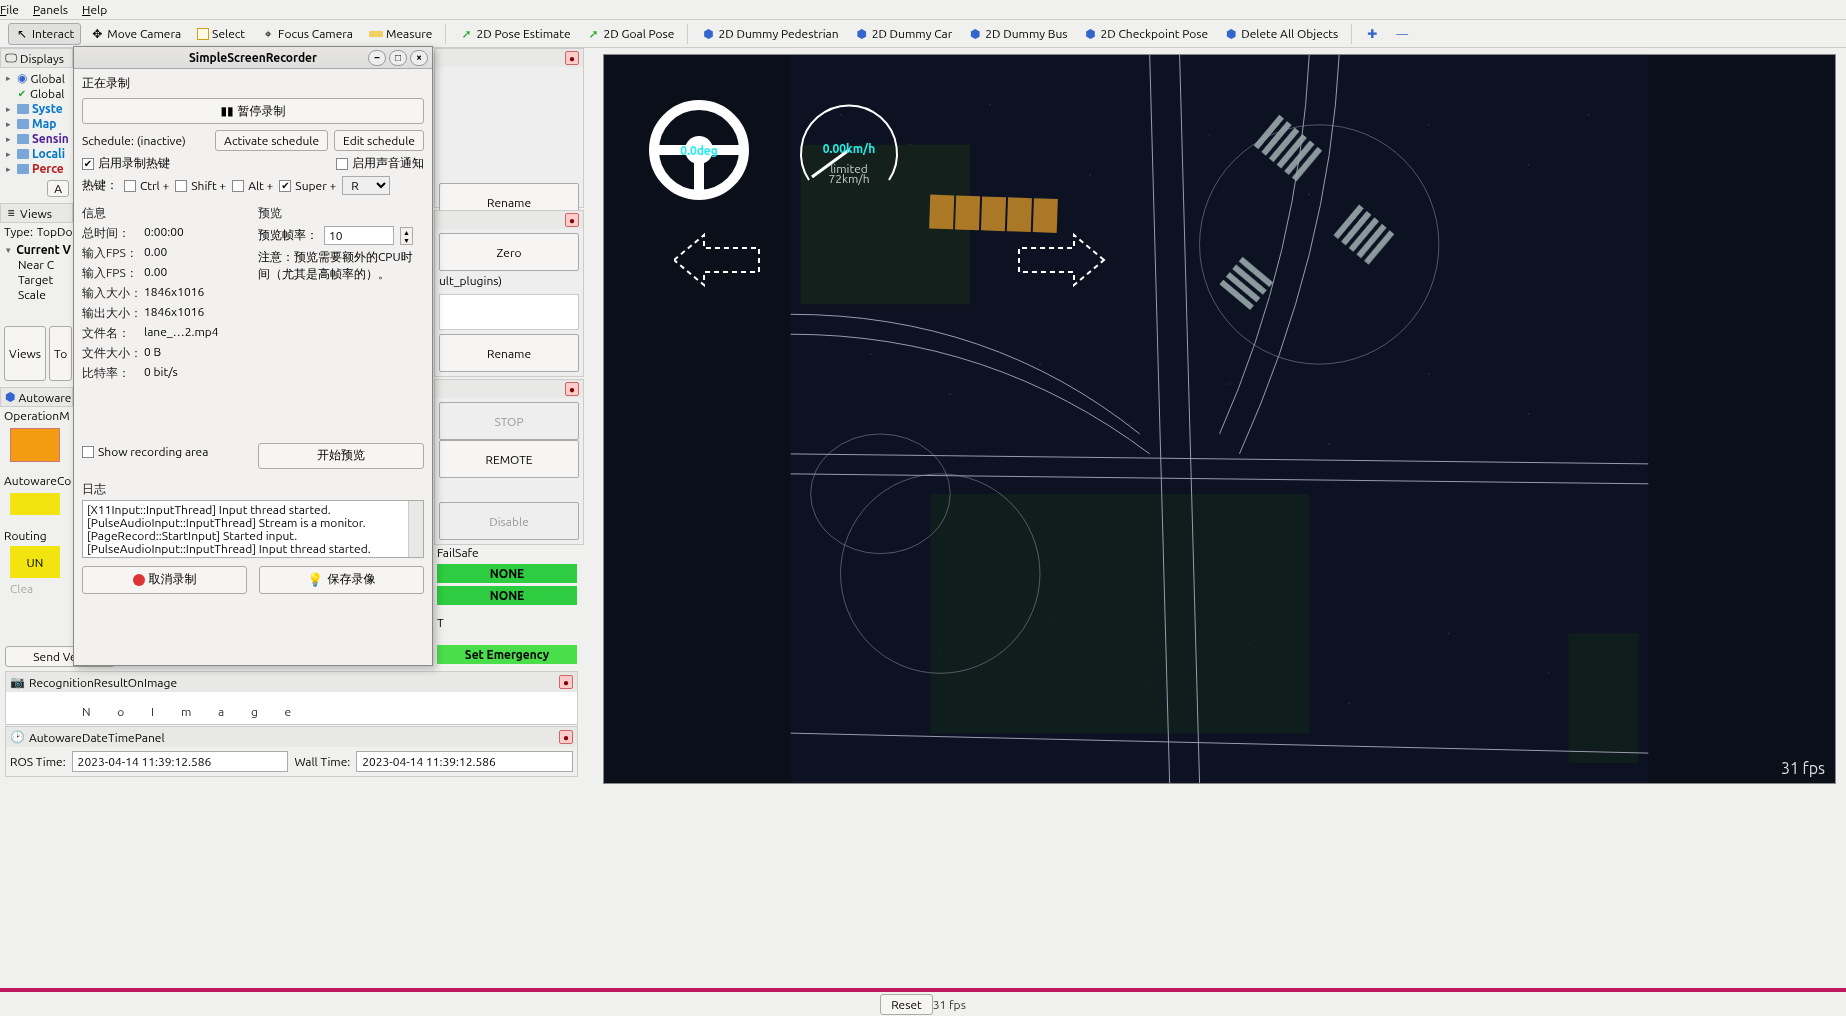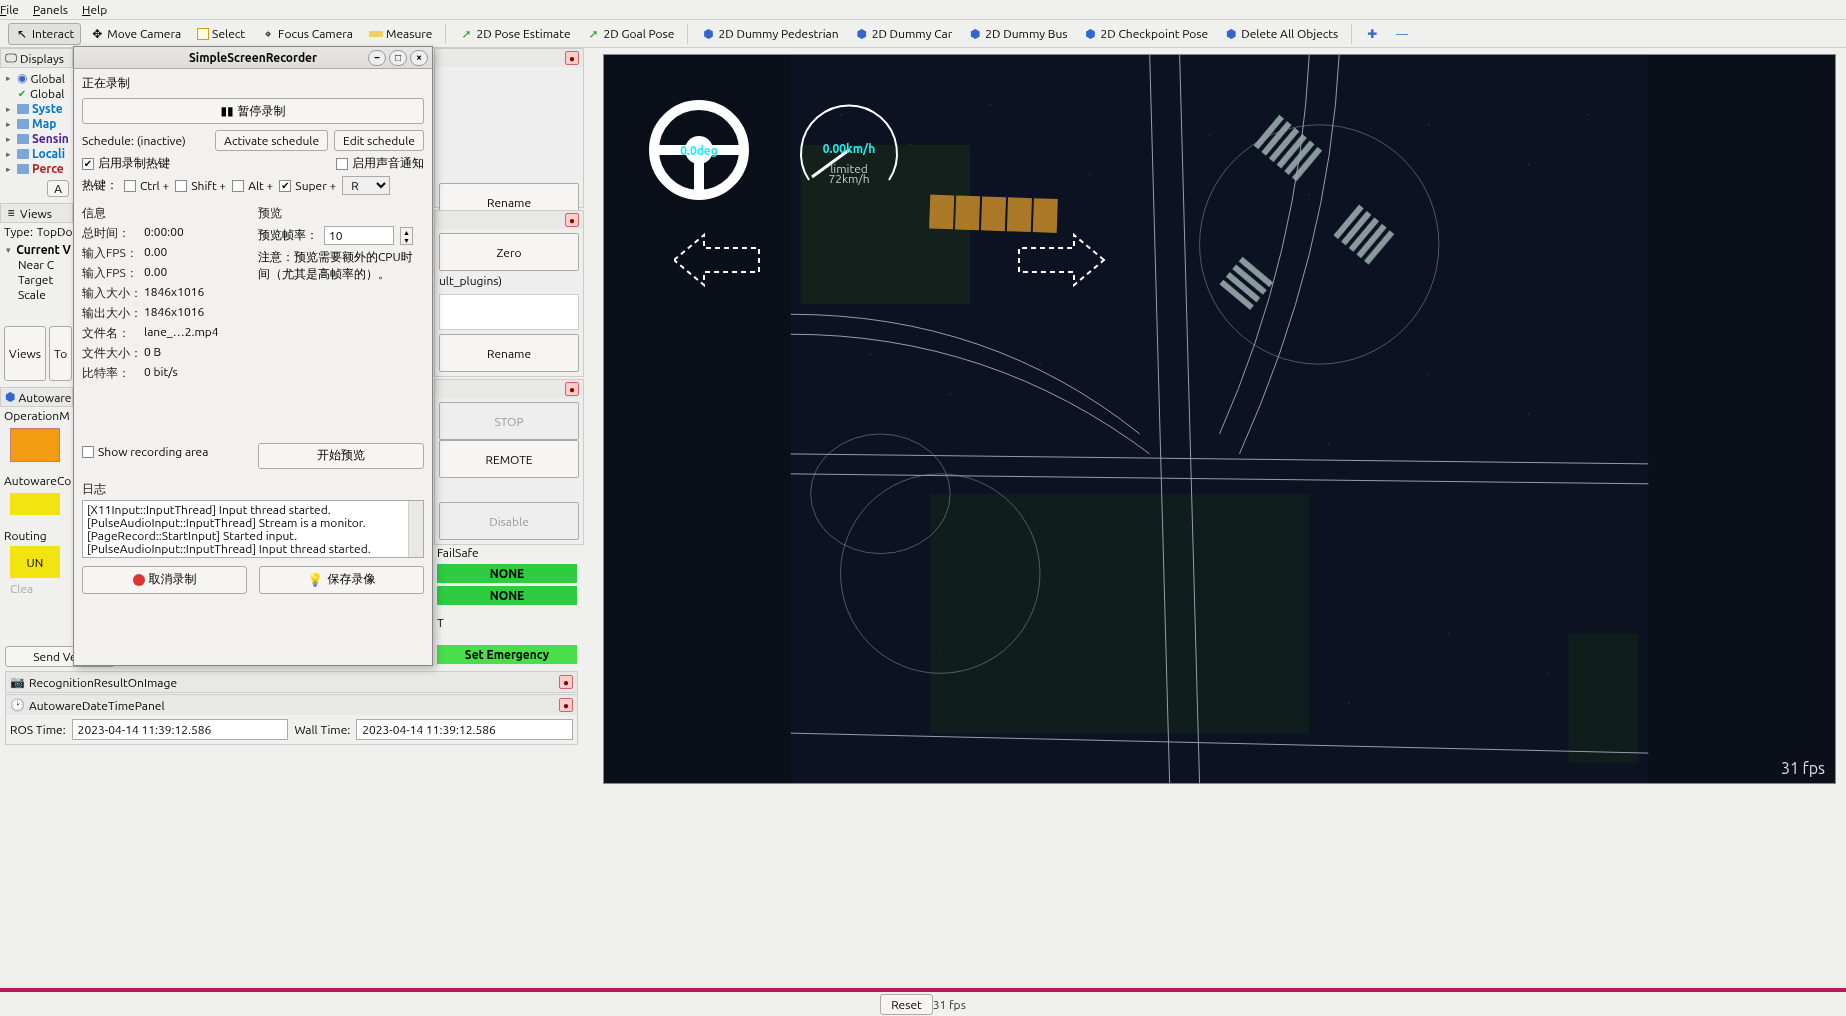--- a/index.html
+++ b/index.html
@@ -433,20 +433,25 @@
 
 <div class="below">
   <div class="small-panel">
     <div class="mini-title">
         <div class="left">
           <span>📷</span>
           <span>RecognitionResultOnImage</span>
         </div>
         <span class="hp-x">●</span>
       </div>
+    <div class="no-image">
+      <svg width="420" height="24" viewBox="0 0 420 24">
+          <text x="0" y="20" font-size="26" font-family="monospace" letter-spacing="12" fill="#111" transform="scale(1,1)">N o   I m a g e</text>
+        </svg>
+    </div>
   </div>
   <div class="small-panel">
     <div class="mini-title">
         <div class="left">
           <span>🕑</span>
           <span>AutowareDateTimePanel</span>
         </div>
         <span class="hp-x">●</span>
       </div>
     <div class="dt-row">

